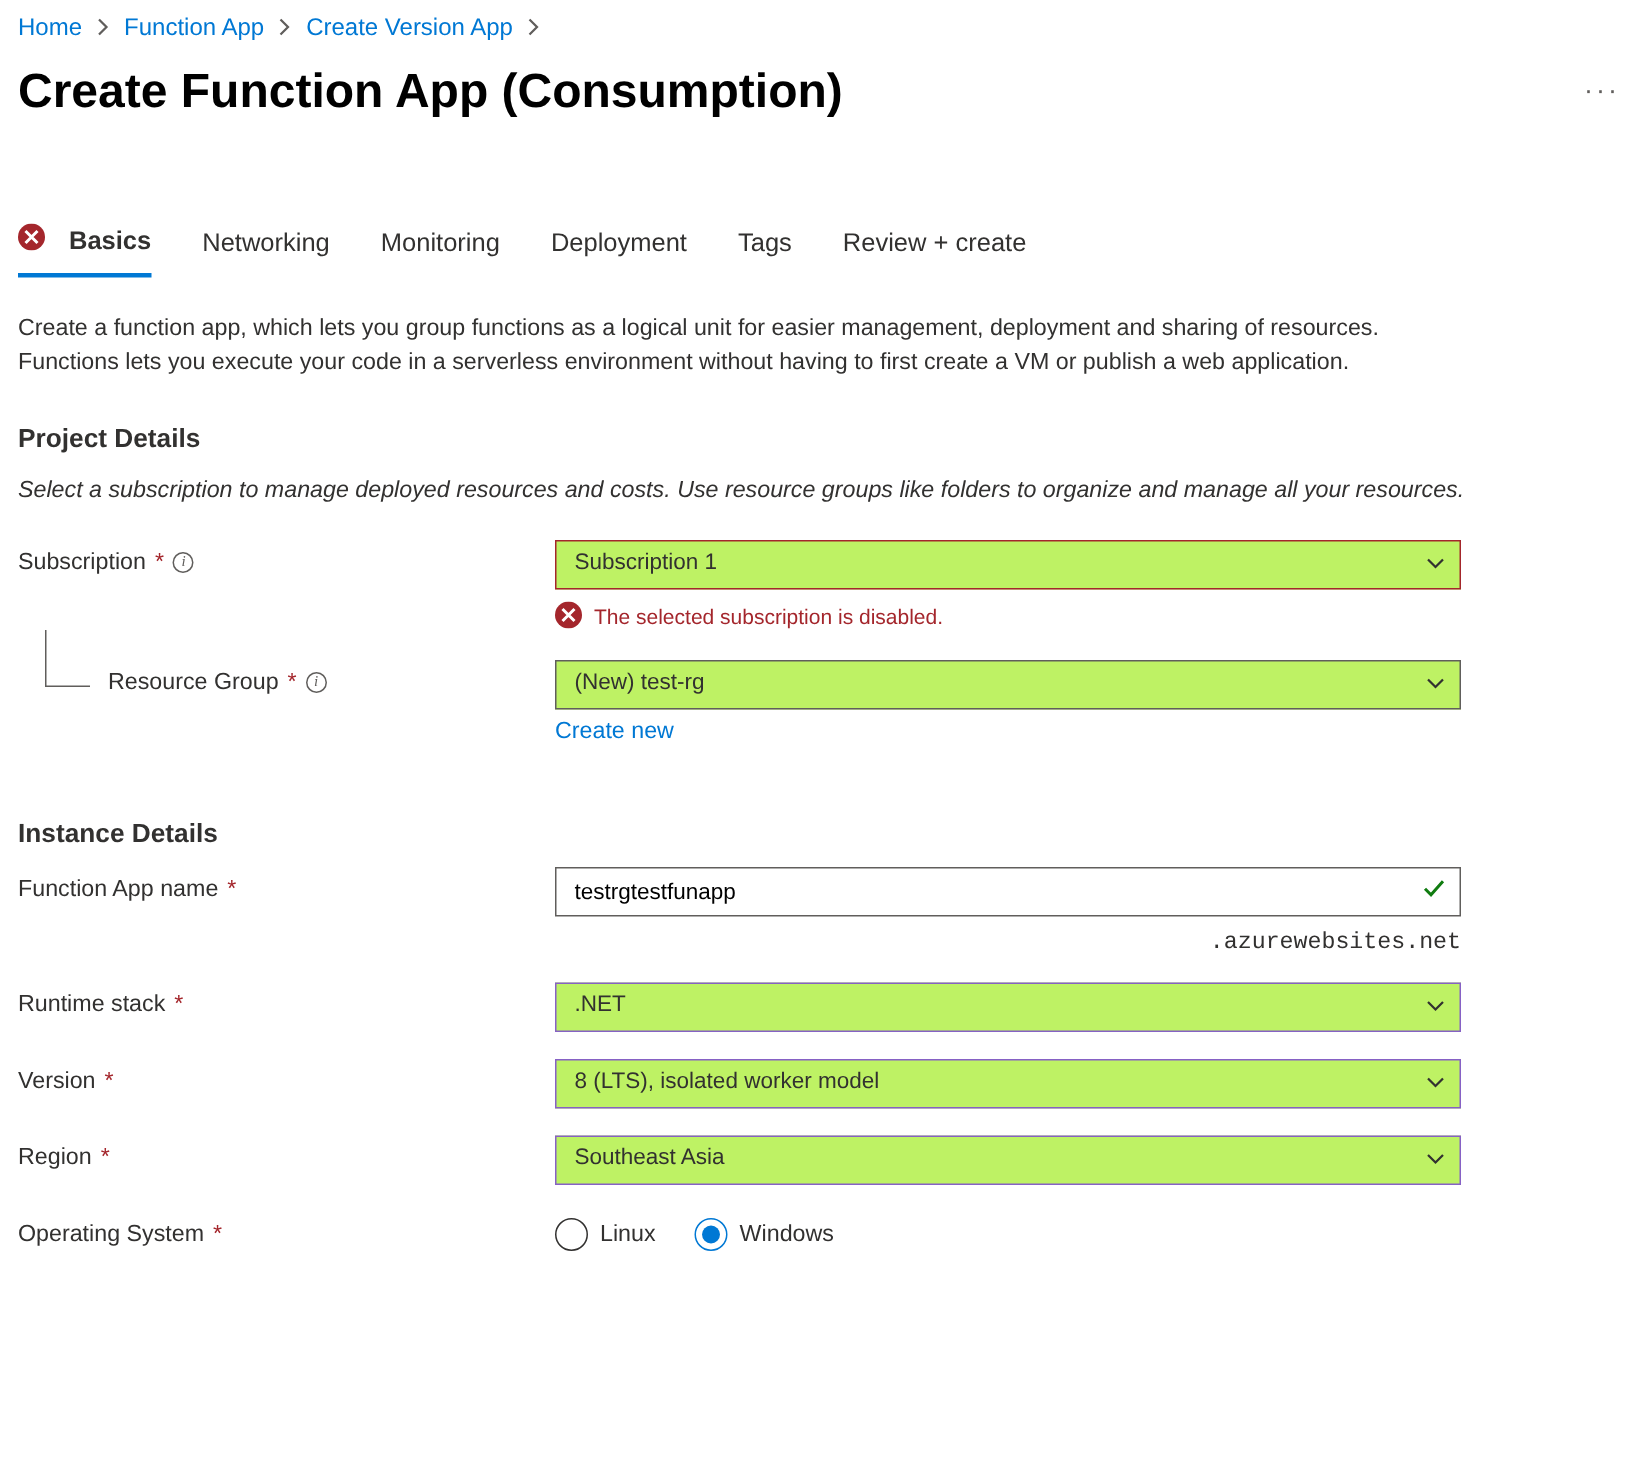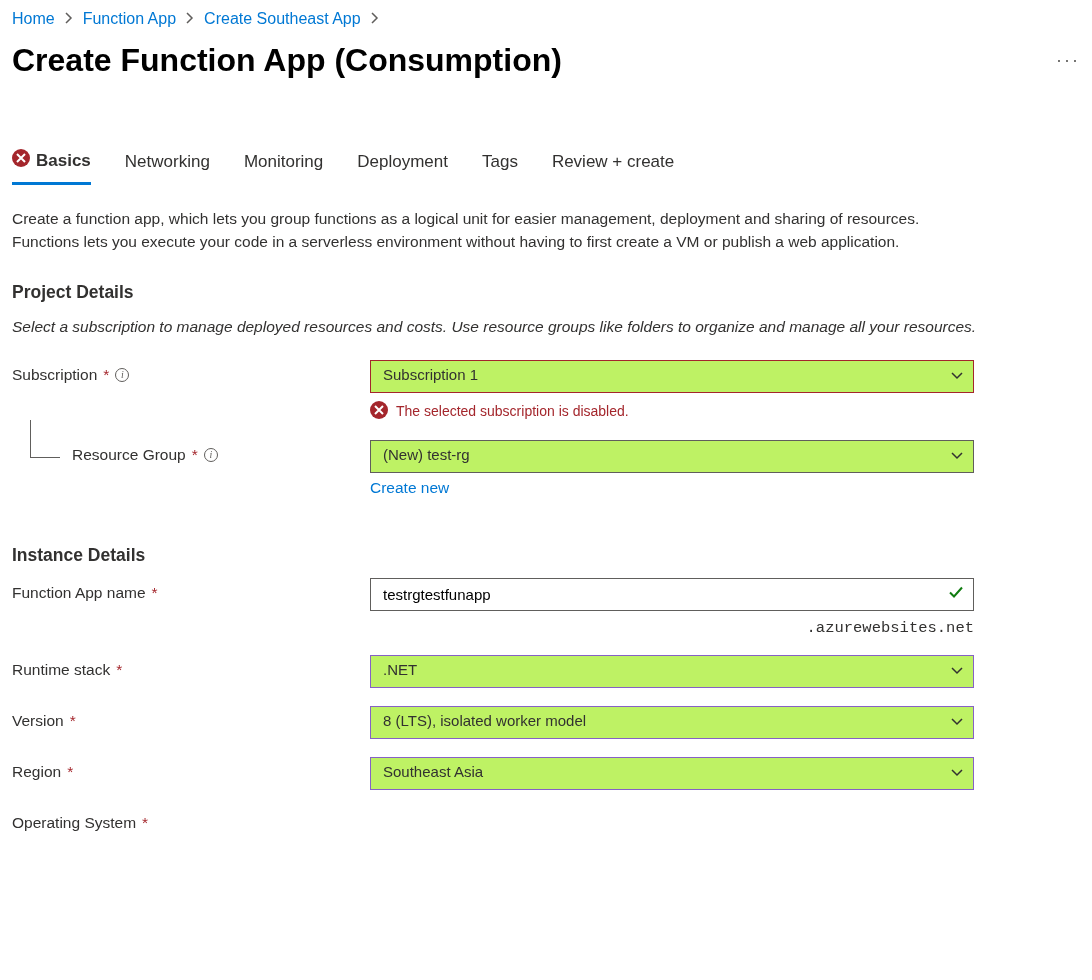--- a/index.html
+++ b/index.html
@@ -47,21 +47,21 @@
     gap: 34px;
     margin-bottom: 22px;
   }
   .tab {
     font-size: 17px;
     color: #323130;
     padding-bottom: 10px;
     cursor: pointer;
     display: flex;
     align-items: center;
-    gap: 6px;
+    gap: 16px;
   }
   .tab.active {
     font-weight: 600;
     border-bottom: 3px solid #0078d4;
   }
   .tab .error-icon { flex-shrink: 0; }
 
   .desc {
     font-size: 15.5px;
     line-height: 1.5;
@@ -224,21 +224,21 @@
     <svg width="8" height="12" viewBox="0 0 8 12">
         <path d="M1 1 L6 6 L1 11" fill="none" stroke="#605e5c" stroke-width="1.5"></path>
       </svg>
   </span>
   <a>Function App</a>
   <span class="sep">
     <svg width="8" height="12" viewBox="0 0 8 12">
         <path d="M1 1 L6 6 L1 11" fill="none" stroke="#605e5c" stroke-width="1.5"></path>
       </svg>
   </span>
-  <a>Create Southeast App</a>
+  <a>Create Version App</a>
   <span class="sep">
     <svg width="8" height="12" viewBox="0 0 8 12">
         <path d="M1 1 L6 6 L1 11" fill="none" stroke="#605e5c" stroke-width="1.5"></path>
       </svg>
   </span>
 </nav>
 
 <div class="title-row">
   <h1>Create Function App (Consumption)</h1>
   <span class="ellipsis">···</span>
@@ -386,13 +386,27 @@
       </span>
     </div>
   </div>
 </div>
 
 <div class="field-row">
   <div class="field-label">
     <span>Operating System</span>
     <span class="req">*</span>
   </div>
+  <div class="field-control">
+    <div class="radio-group">
+      <label class="radio-option">
+        <span class="radio-circle"></span>
+        <span>Linux</span>
+      </label>
+      <label class="radio-option">
+        <span class="radio-circle checked">
+            <span class="radio-dot"></span>
+          </span>
+        <span>Windows</span>
+      </label>
+    </div>
+  </div>
 </div>
 
 </body></html>

